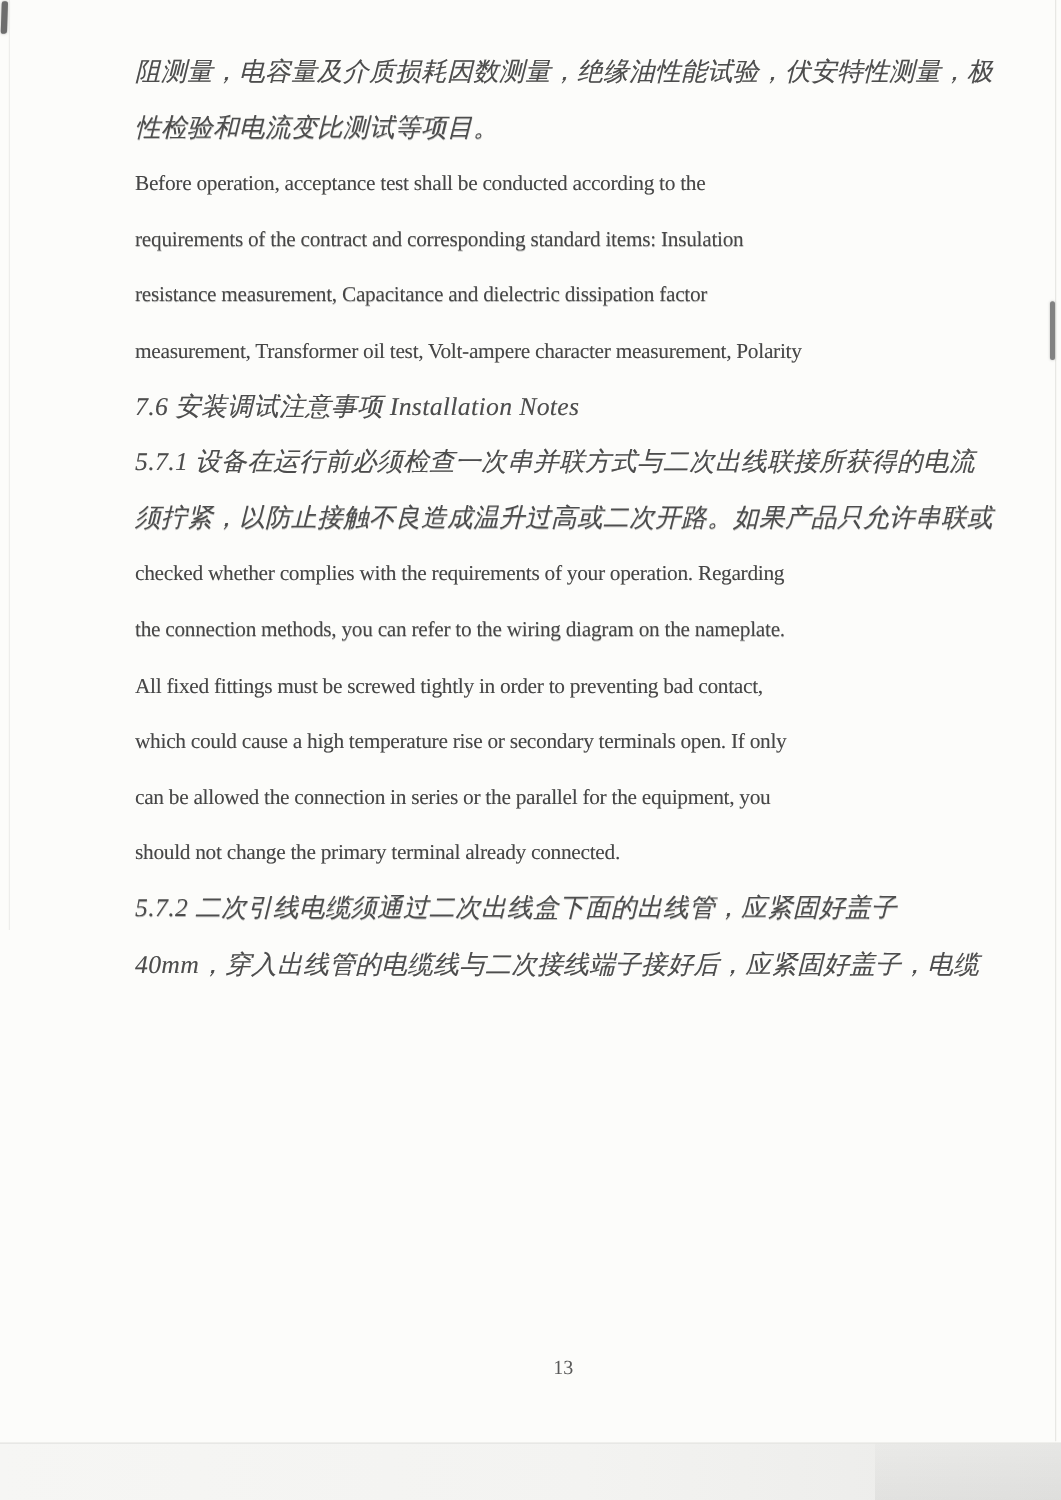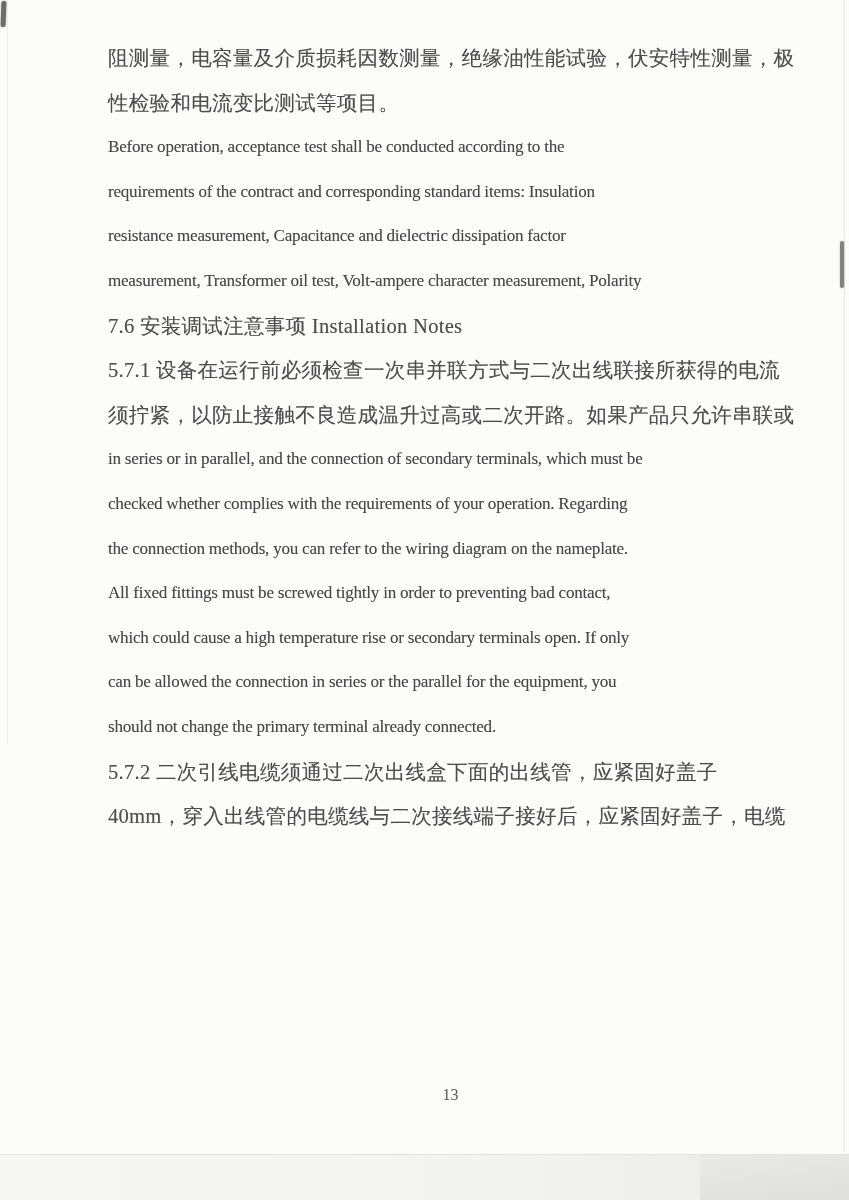--- a/index.html
+++ b/index.html
@@ -29,20 +29,21 @@
   .line {
     height: 44.6px;
     line-height: 44.6px;
     white-space: nowrap;
     text-shadow: 0.2px 0.2px 0.4px rgba(70,70,70,0.35);
   }
   .line.zh {
     font-size: 20.5px;
     color: #4d4d4d;
     letter-spacing: 0.3px;
+    font-style: italic;
   }
   .line.en {
     font-size: 17px;
     color: #464646;
     letter-spacing: -0.2px;
   }
   .page-number {
     position: absolute;
     top: 1086px;
     left: 0;
@@ -99,21 +100,20 @@
   <div class="text-block" id="text-block">
       <div class="line zh">阻测量，电容量及介质损耗因数测量，绝缘油性能试验，伏安特性测量，极</div>
       <div class="line zh">性检验和电流变比测试等项目。</div>
       <div class="line en">Before operation, acceptance test shall be conducted according to the</div>
       <div class="line en">requirements of the contract and corresponding standard items: Insulation</div>
       <div class="line en">resistance measurement, Capacitance and dielectric dissipation factor</div>
       <div class="line en">measurement, Transformer oil test, Volt-ampere character measurement, Polarity</div>
       <div class="line zh">7.6 安装调试注意事项 Installation Notes</div>
       <div class="line zh">5.7.1 设备在运行前必须检查一次串并联方式与二次出线联接所获得的电流</div>
       <div class="line zh">须拧紧，以防止接触不良造成温升过高或二次开路。如果产品只允许串联或</div>
-      <div class="line en">in series or in parallel, and the connection of secondary terminals, which must be</div>
       <div class="line en">checked whether complies with the requirements of your operation. Regarding</div>
       <div class="line en">the connection methods, you can refer to the wiring diagram on the nameplate.</div>
       <div class="line en">All fixed fittings must be screwed tightly in order to preventing bad contact,</div>
       <div class="line en">which could cause a high temperature rise or secondary terminals open. If only</div>
       <div class="line en">can be allowed the connection in series or the parallel for the equipment, you</div>
       <div class="line en">should not change the primary terminal already connected.</div>
       <div class="line zh">5.7.2 二次引线电缆须通过二次出线盒下面的出线管，应紧固好盖子</div>
       <div class="line zh">40mm，穿入出线管的电缆线与二次接线端子接好后，应紧固好盖子，电缆</div>
     </div>
 

